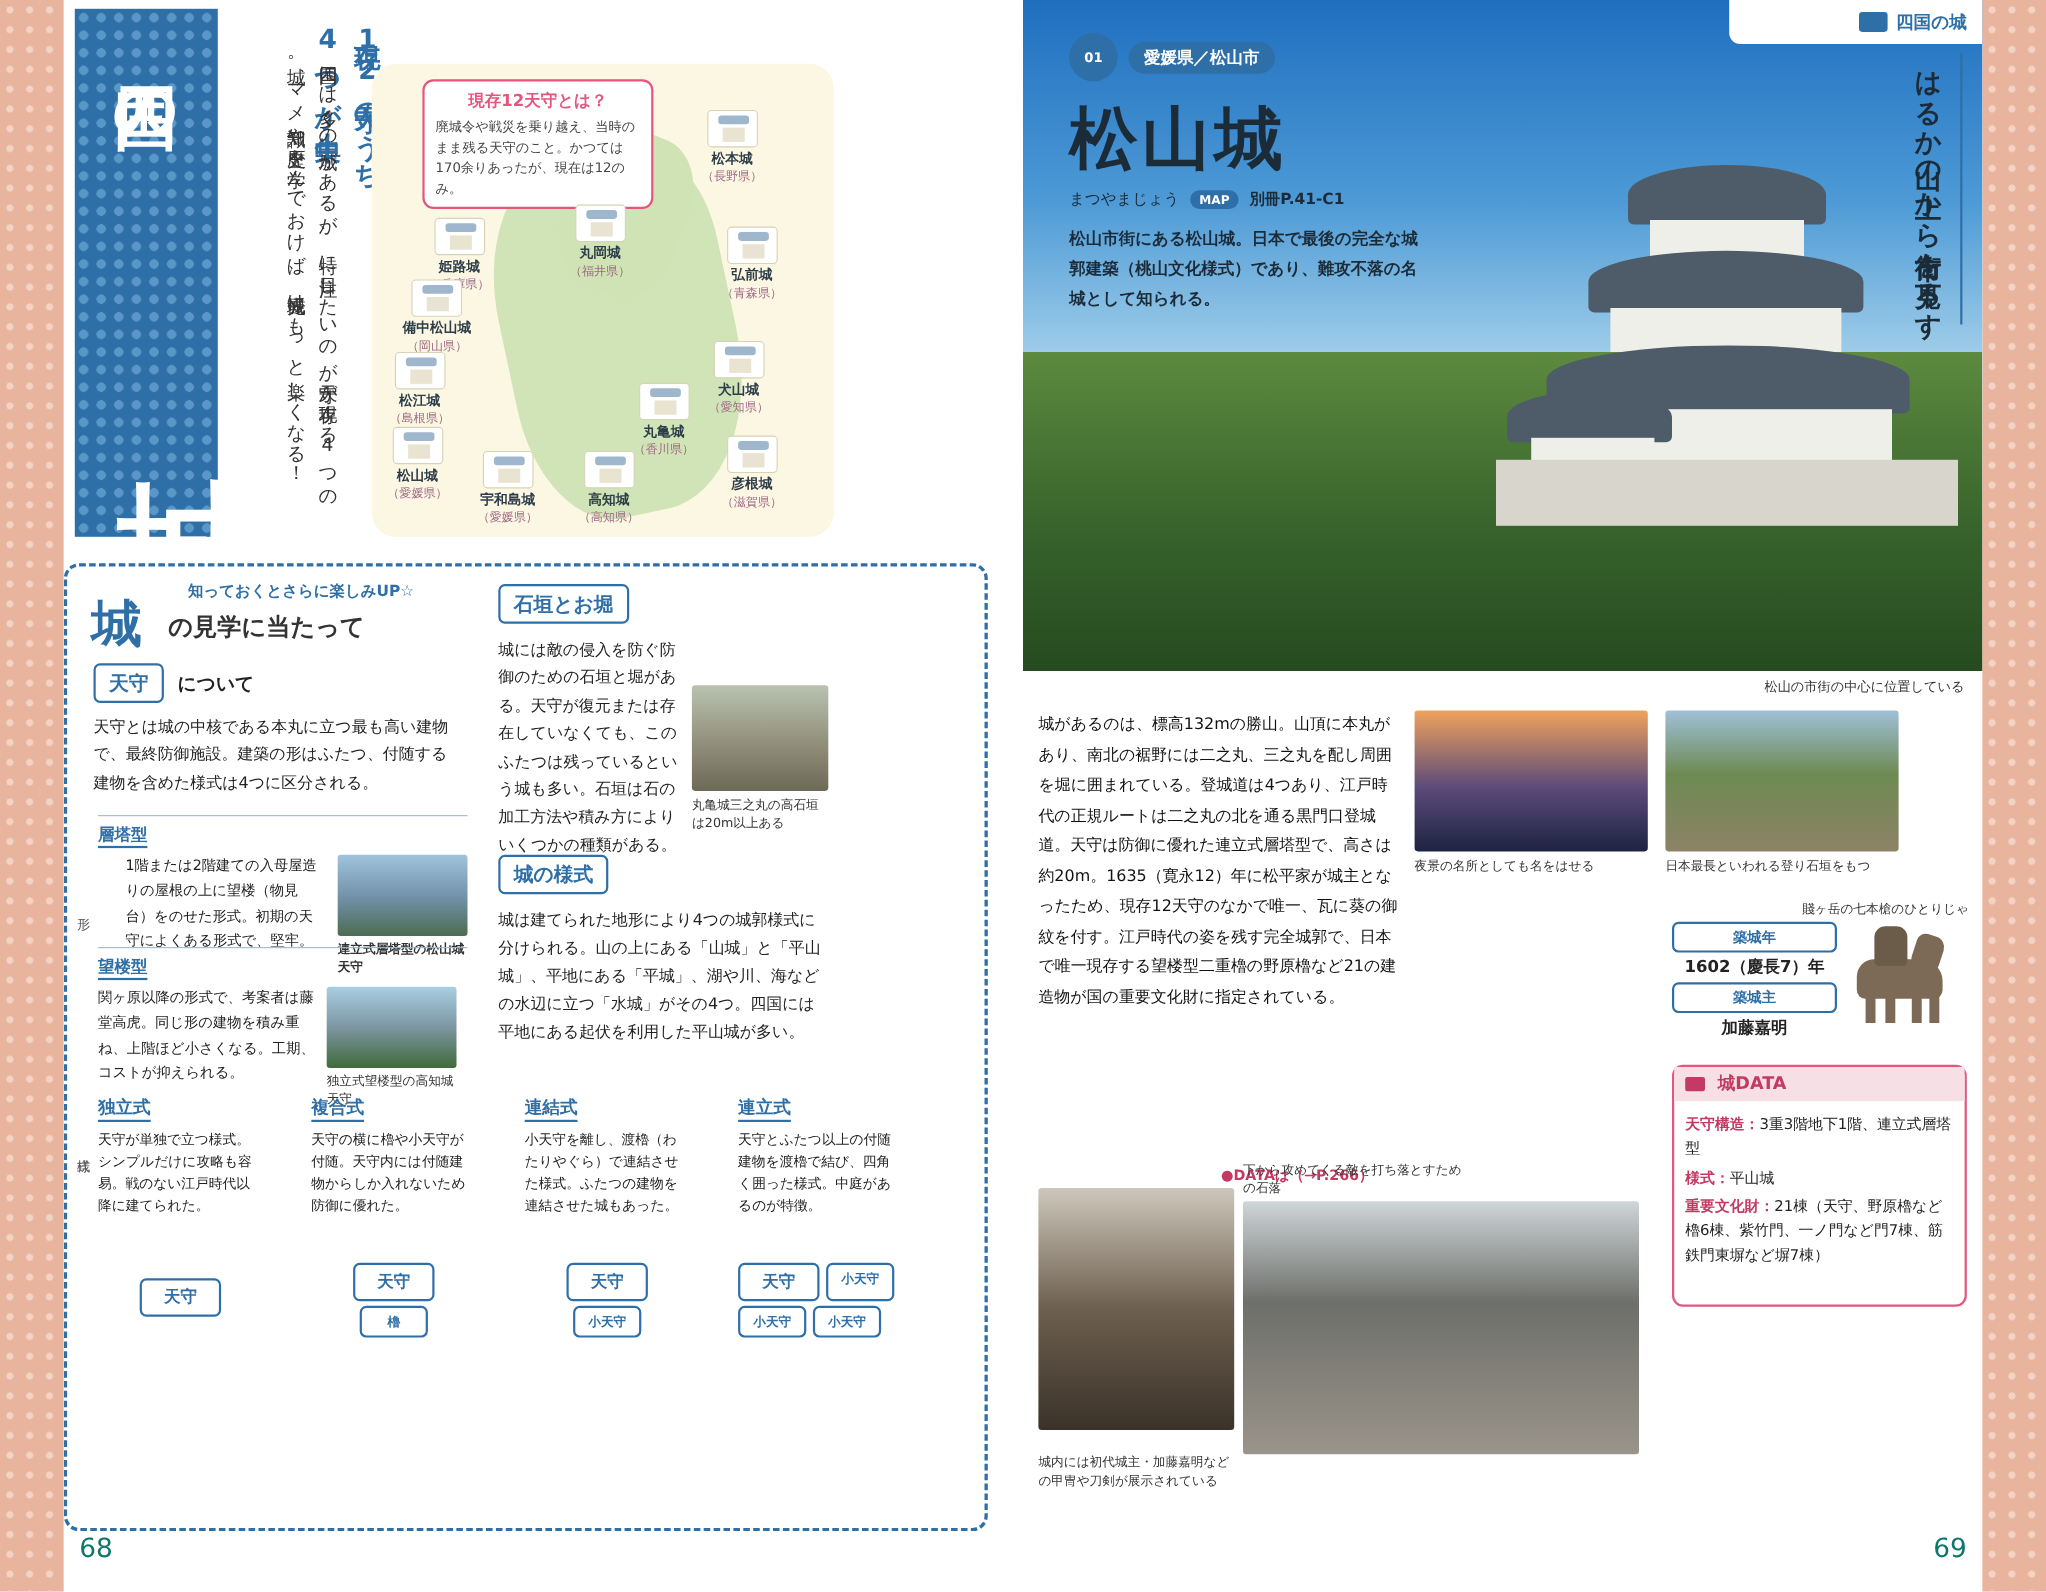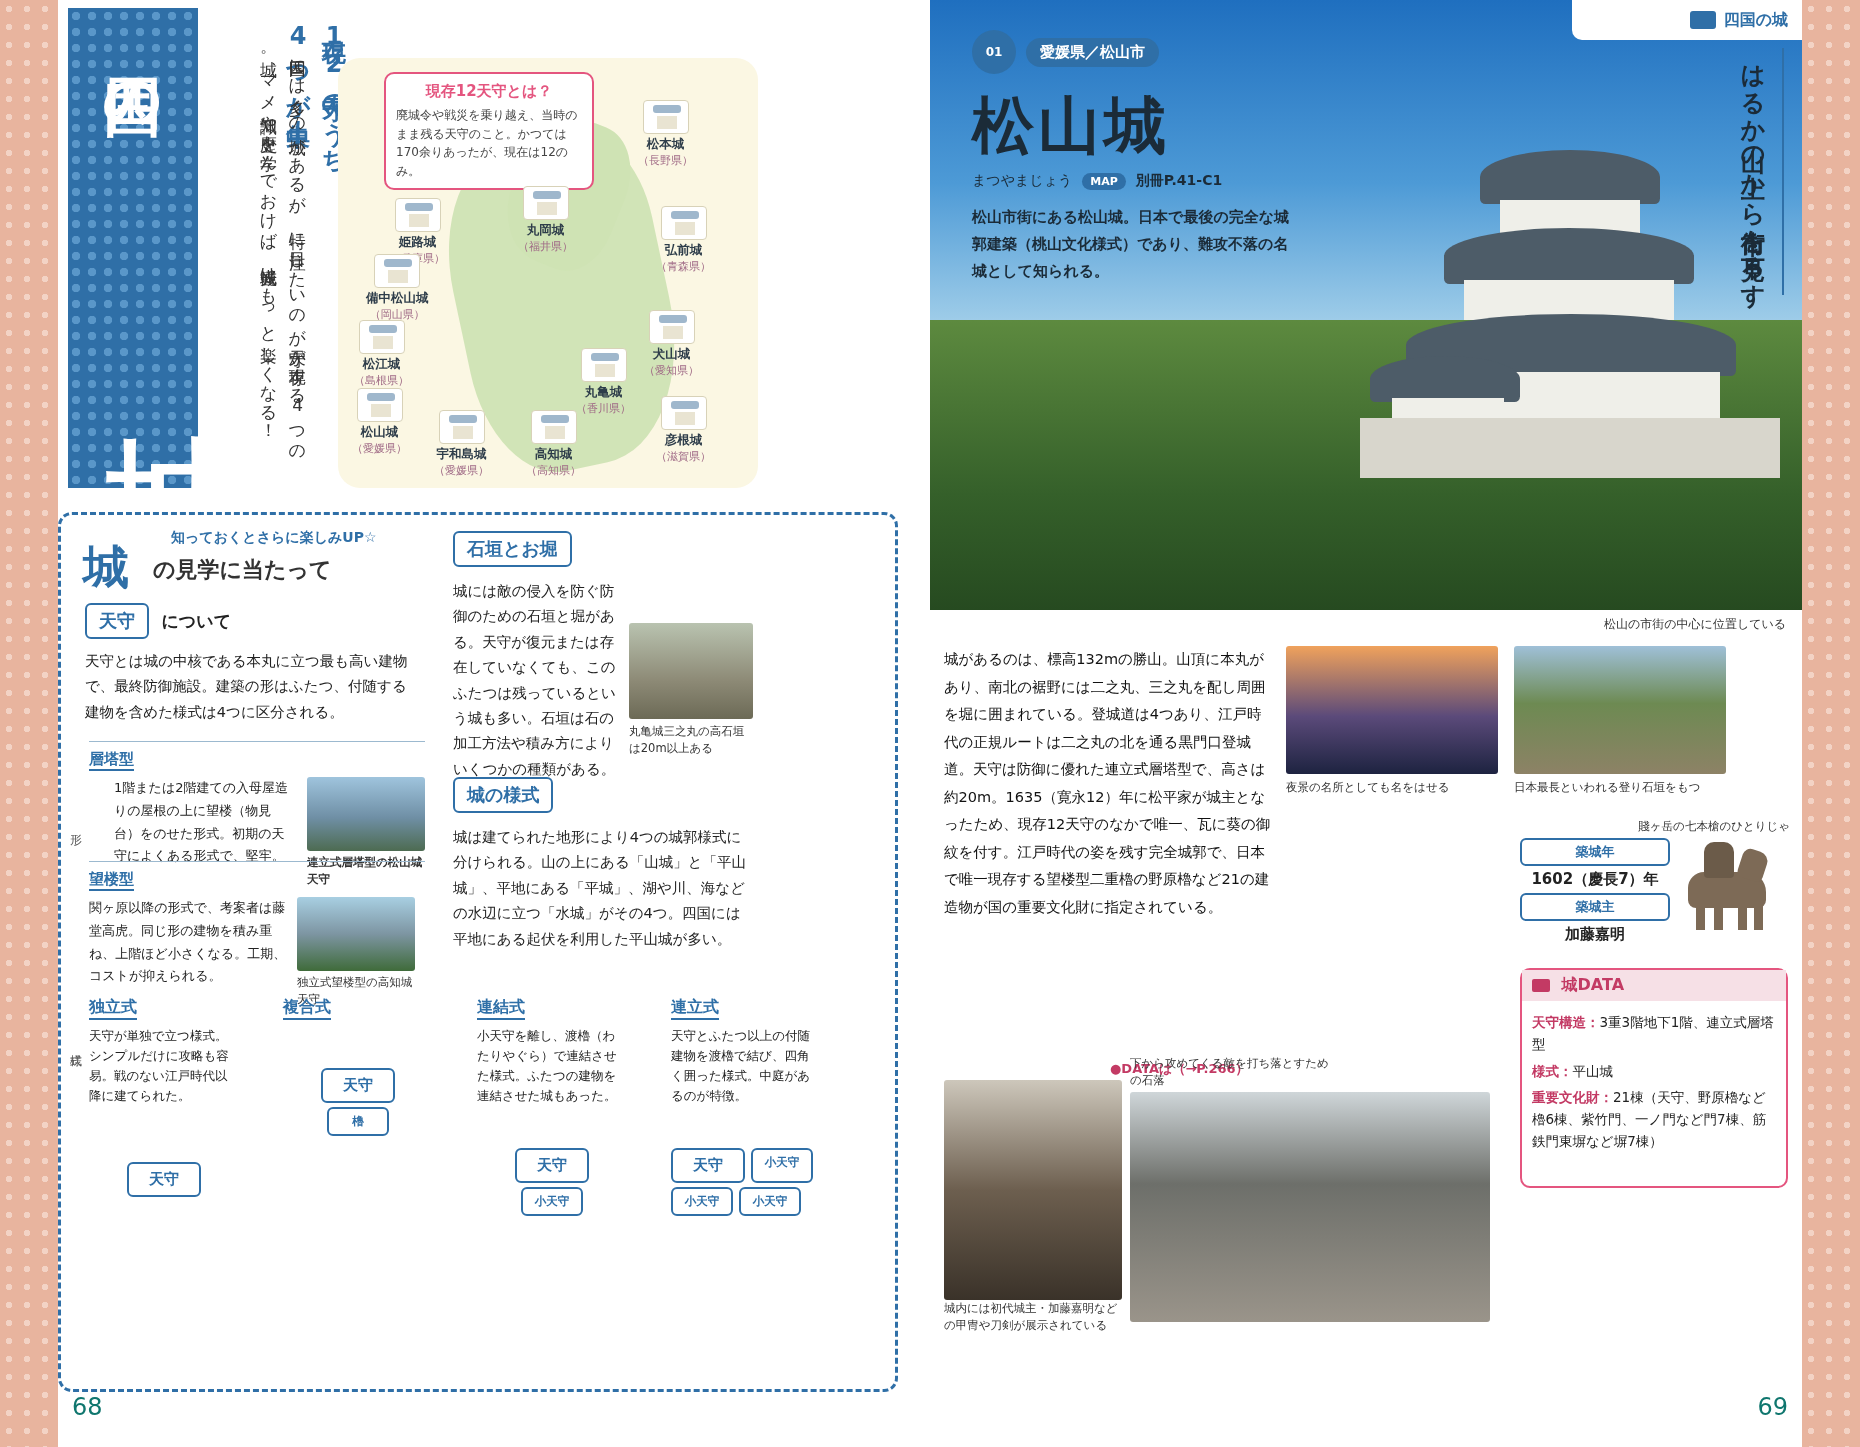--- a/index.html
+++ b/index.html
@@ -395,20 +395,21 @@
       <div class="style-col" style="left:28px;top:482px;width:150px;">
         <div class="h" style="border-bottom:2px solid #2f6fa7;display:inline-block;">独立式</div>
         <div class="t">天守が単独で立つ様式。シンプルだけに攻略も容易。戦のない江戸時代以降に建てられた。</div>
         <div style="margin-top:56px;display:flex;justify-content:center;">
           <div class="box-ten">天守</div>
         </div>
       </div>
 
       <div class="style-col" style="left:222px;top:482px;width:150px;">
         <div class="h" style="border-bottom:2px solid #2f6fa7;display:inline-block;">複合式</div>
+        <div class="t">天守の横に櫓や小天守が付随。天守内には付随建物からしか入れないため防御に優れた。</div>
         <div style="margin-top:42px;display:flex;flex-direction:column;align-items:center;gap:4px;">
           <div class="box-ten">天守</div>
           <div class="box-ten small">櫓</div>
         </div>
       </div>
 
       <div class="style-col" style="left:416px;top:482px;width:150px;">
         <div class="h" style="border-bottom:2px solid #2f6fa7;display:inline-block;">連結式</div>
         <div class="t">小天守を離し、渡櫓（わたりやぐら）で連結させた様式。ふたつの建物を連結させた城もあった。</div>
         <div style="margin-top:42px;display:flex;flex-direction:column;align-items:center;gap:4px;">
@@ -523,21 +524,21 @@
       <div class="row">
         <span class="k">様式：</span><span>平山城</span>
       </div>
       <div class="row">
         <span class="k">重要文化財：</span><span>21棟（天守、野原櫓など櫓6棟、紫竹門、一ノ門など門7棟、筋鉄門東塀など塀7棟）</span>
       </div>
     </div>
 
     <div style="position:absolute;left:14px;top:1080px;">
       <div class="photo" style="width:178px;height:220px;background:linear-gradient(#cdc7bb,#6d5f4f 50%,#3a3229);"></div>
-      <div class="cap" style="margin-top:0;width:178px;">城内には初代城主・加藤嘉明などの甲冑や刀剣が展示されている</div>
+      <div class="cap" style="margin-top:21px;width:178px;">城内には初代城主・加藤嘉明などの甲冑や刀剣が展示されている</div>
     </div>
 
     <div style="position:absolute;left:200px;top:1055px;">
       <div class="cap" style="width:200px;margin-bottom:4px;">下から攻めてくる敵を打ち落とすための石落</div>
       <div class="photo" style="width:360px;height:230px;background:linear-gradient(#cfd6d9,#6d6f6a 40%,#9a948a);"></div>
     </div>
 
     <div class="pagenum" style="right:14px;">69</div>
   </div>
 

